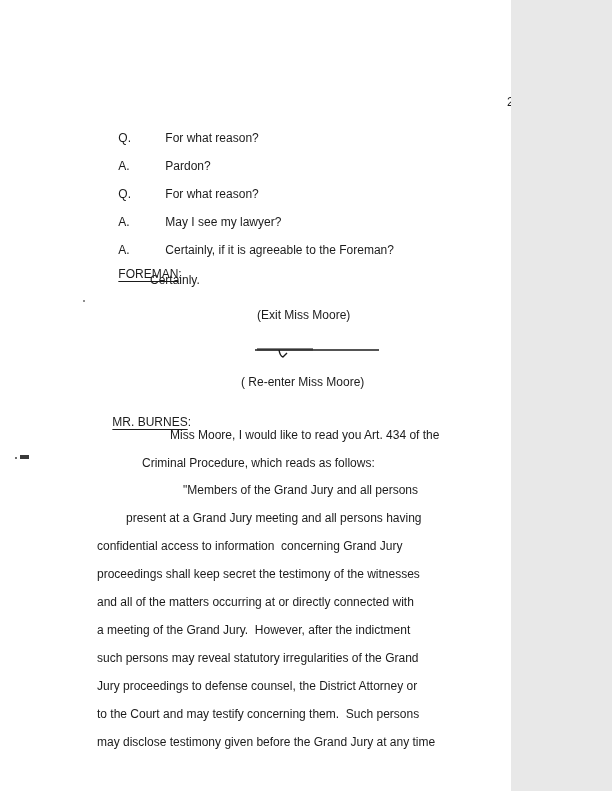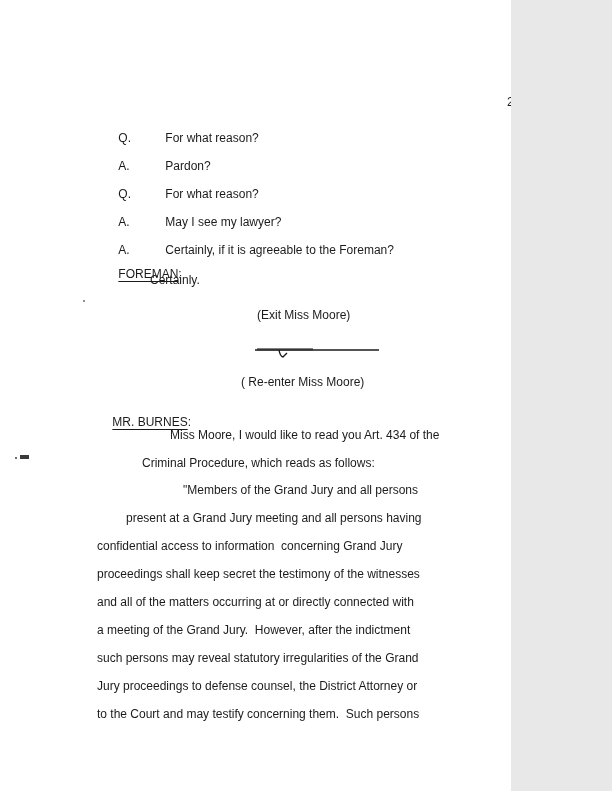--- a/index.html
+++ b/index.html
@@ -99,20 +99,21 @@
 
   <div class="line" style="left:183px; top:483px;">"Members of the Grand Jury and all persons</div>
   <div class="line" style="left:97px; top:511px;margin-left:29px;">present at a Grand Jury meeting and all persons having</div>
   <div class="line" style="left:97px; top:539px;">confidential access to information  concerning Grand Jury</div>
   <div class="line" style="left:97px; top:567px;">proceedings shall keep secret the testimony of the witnesses</div>
   <div class="line" style="left:97px; top:595px;">and all of the matters occurring at or directly connected with</div>
   <div class="line" style="left:97px; top:623px;">a meeting of the Grand Jury.  However, after the indictment</div>
   <div class="line" style="left:97px; top:651px;">such persons may reveal statutory irregularities of the Grand</div>
   <div class="line" style="left:97px; top:679px;">Jury proceedings to defense counsel, the District Attorney or</div>
   <div class="line" style="left:97px; top:707px;">to the Court and may testify concerning them.  Such persons</div>
+  <div class="line" style="left:97px; top:735px;">may disclose testimony given before the Grand Jury at any time</div>
 
   <div class="artifact" id="artifact-top-right"></div>
   <div class="artifact" id="artifact-tr-dot"></div>
   <div class="artifact" id="artifact-right-tick"></div>
   <div class="artifact" id="artifact-left-dot"></div>
   <div class="artifact" id="artifact-left-dash"></div>
   <div class="artifact" id="artifact-left-dash-dot"></div>
   <div class="artifact" id="artifact-right-mark"></div>
 
 </div>

